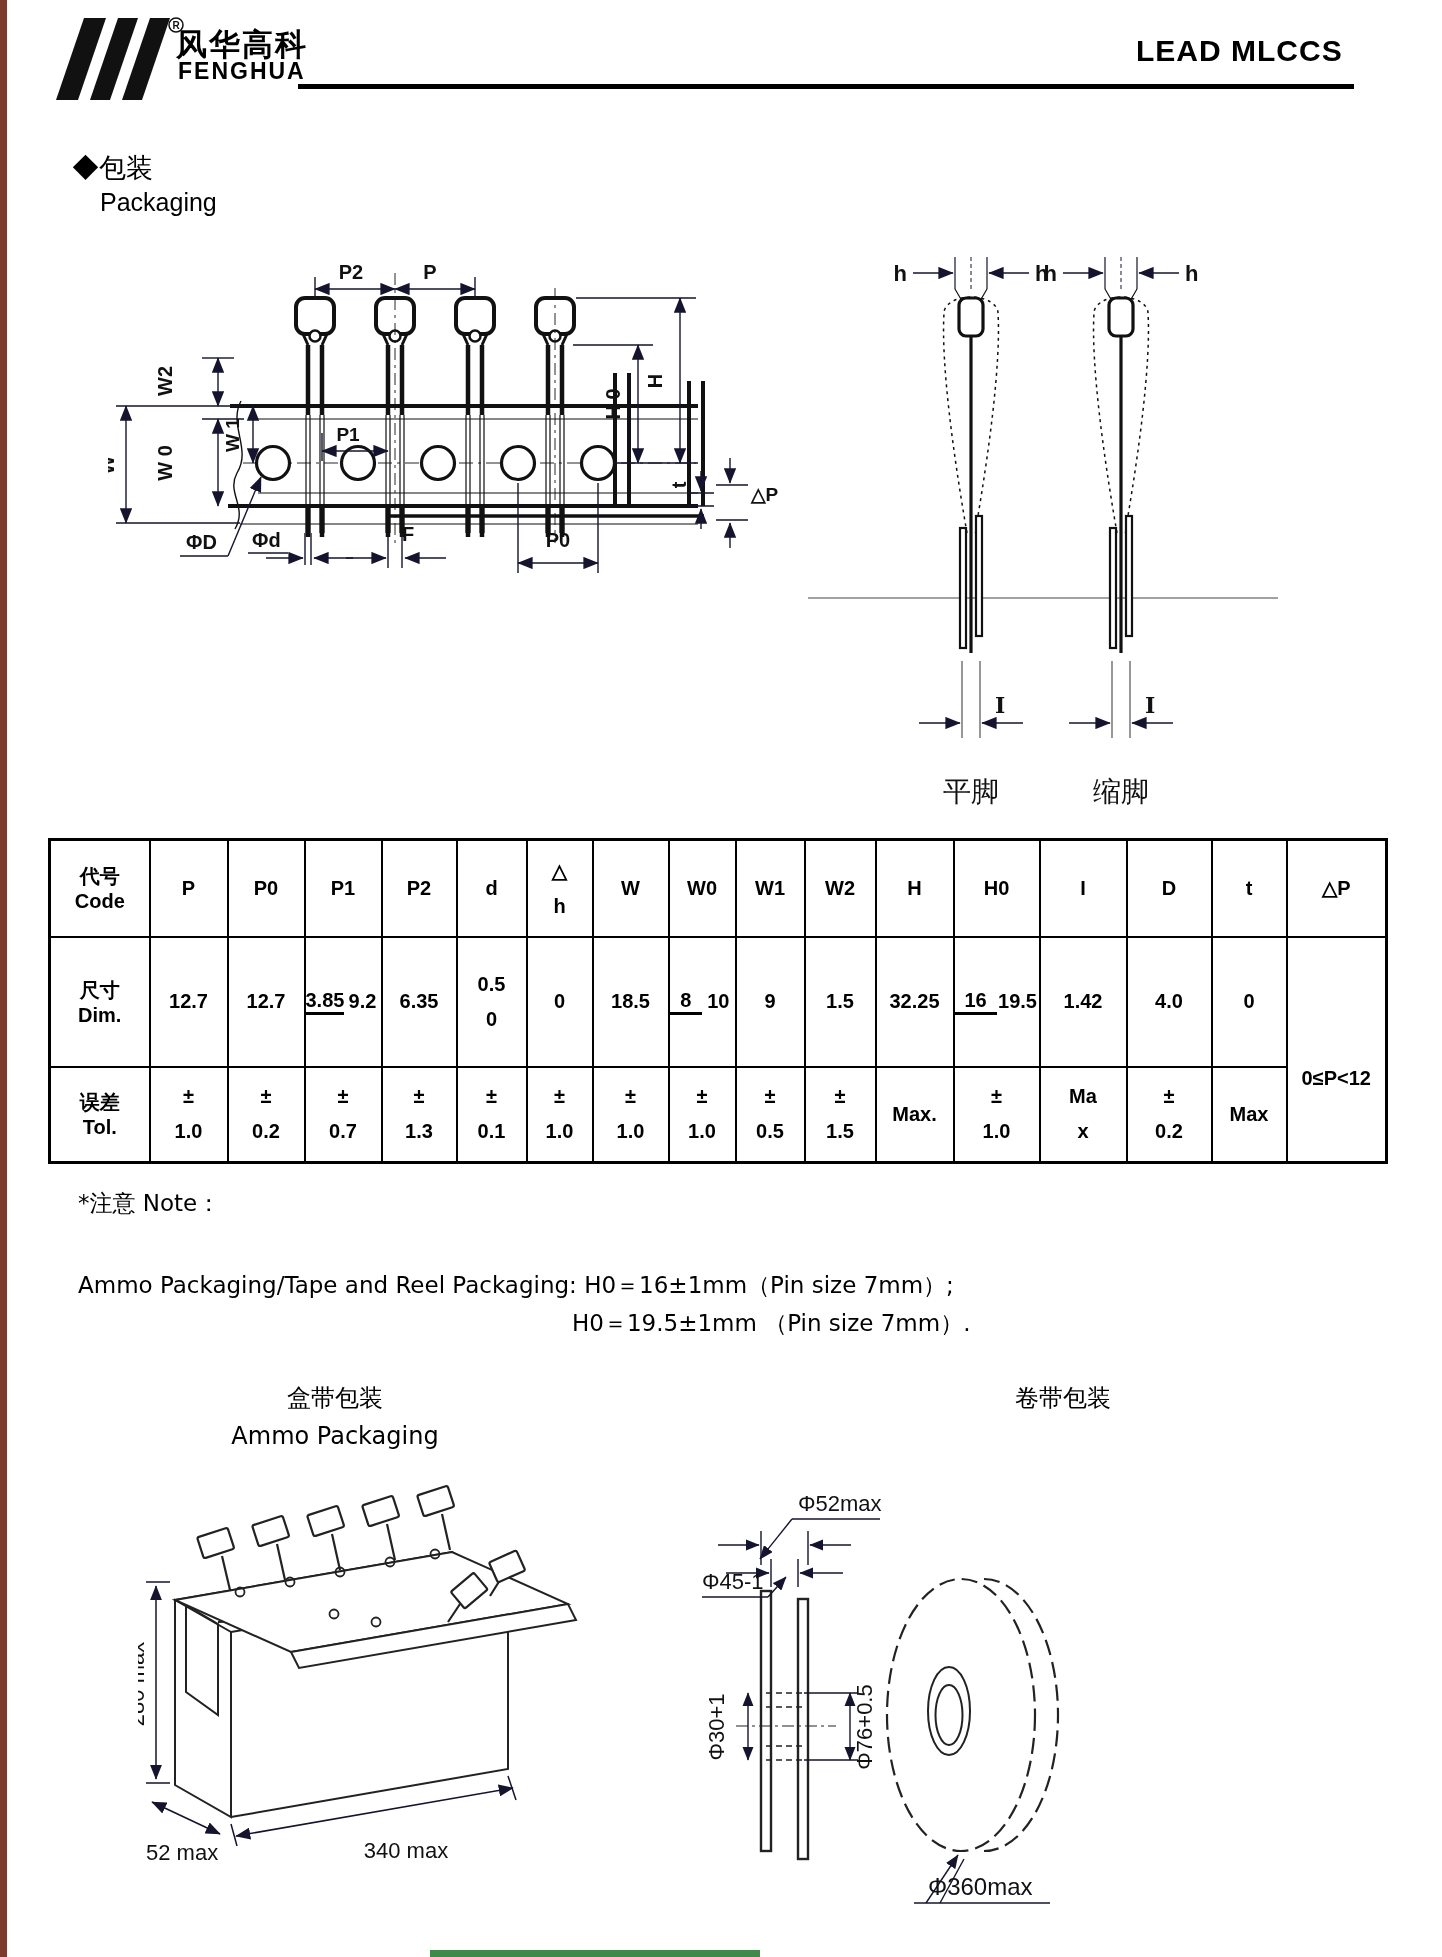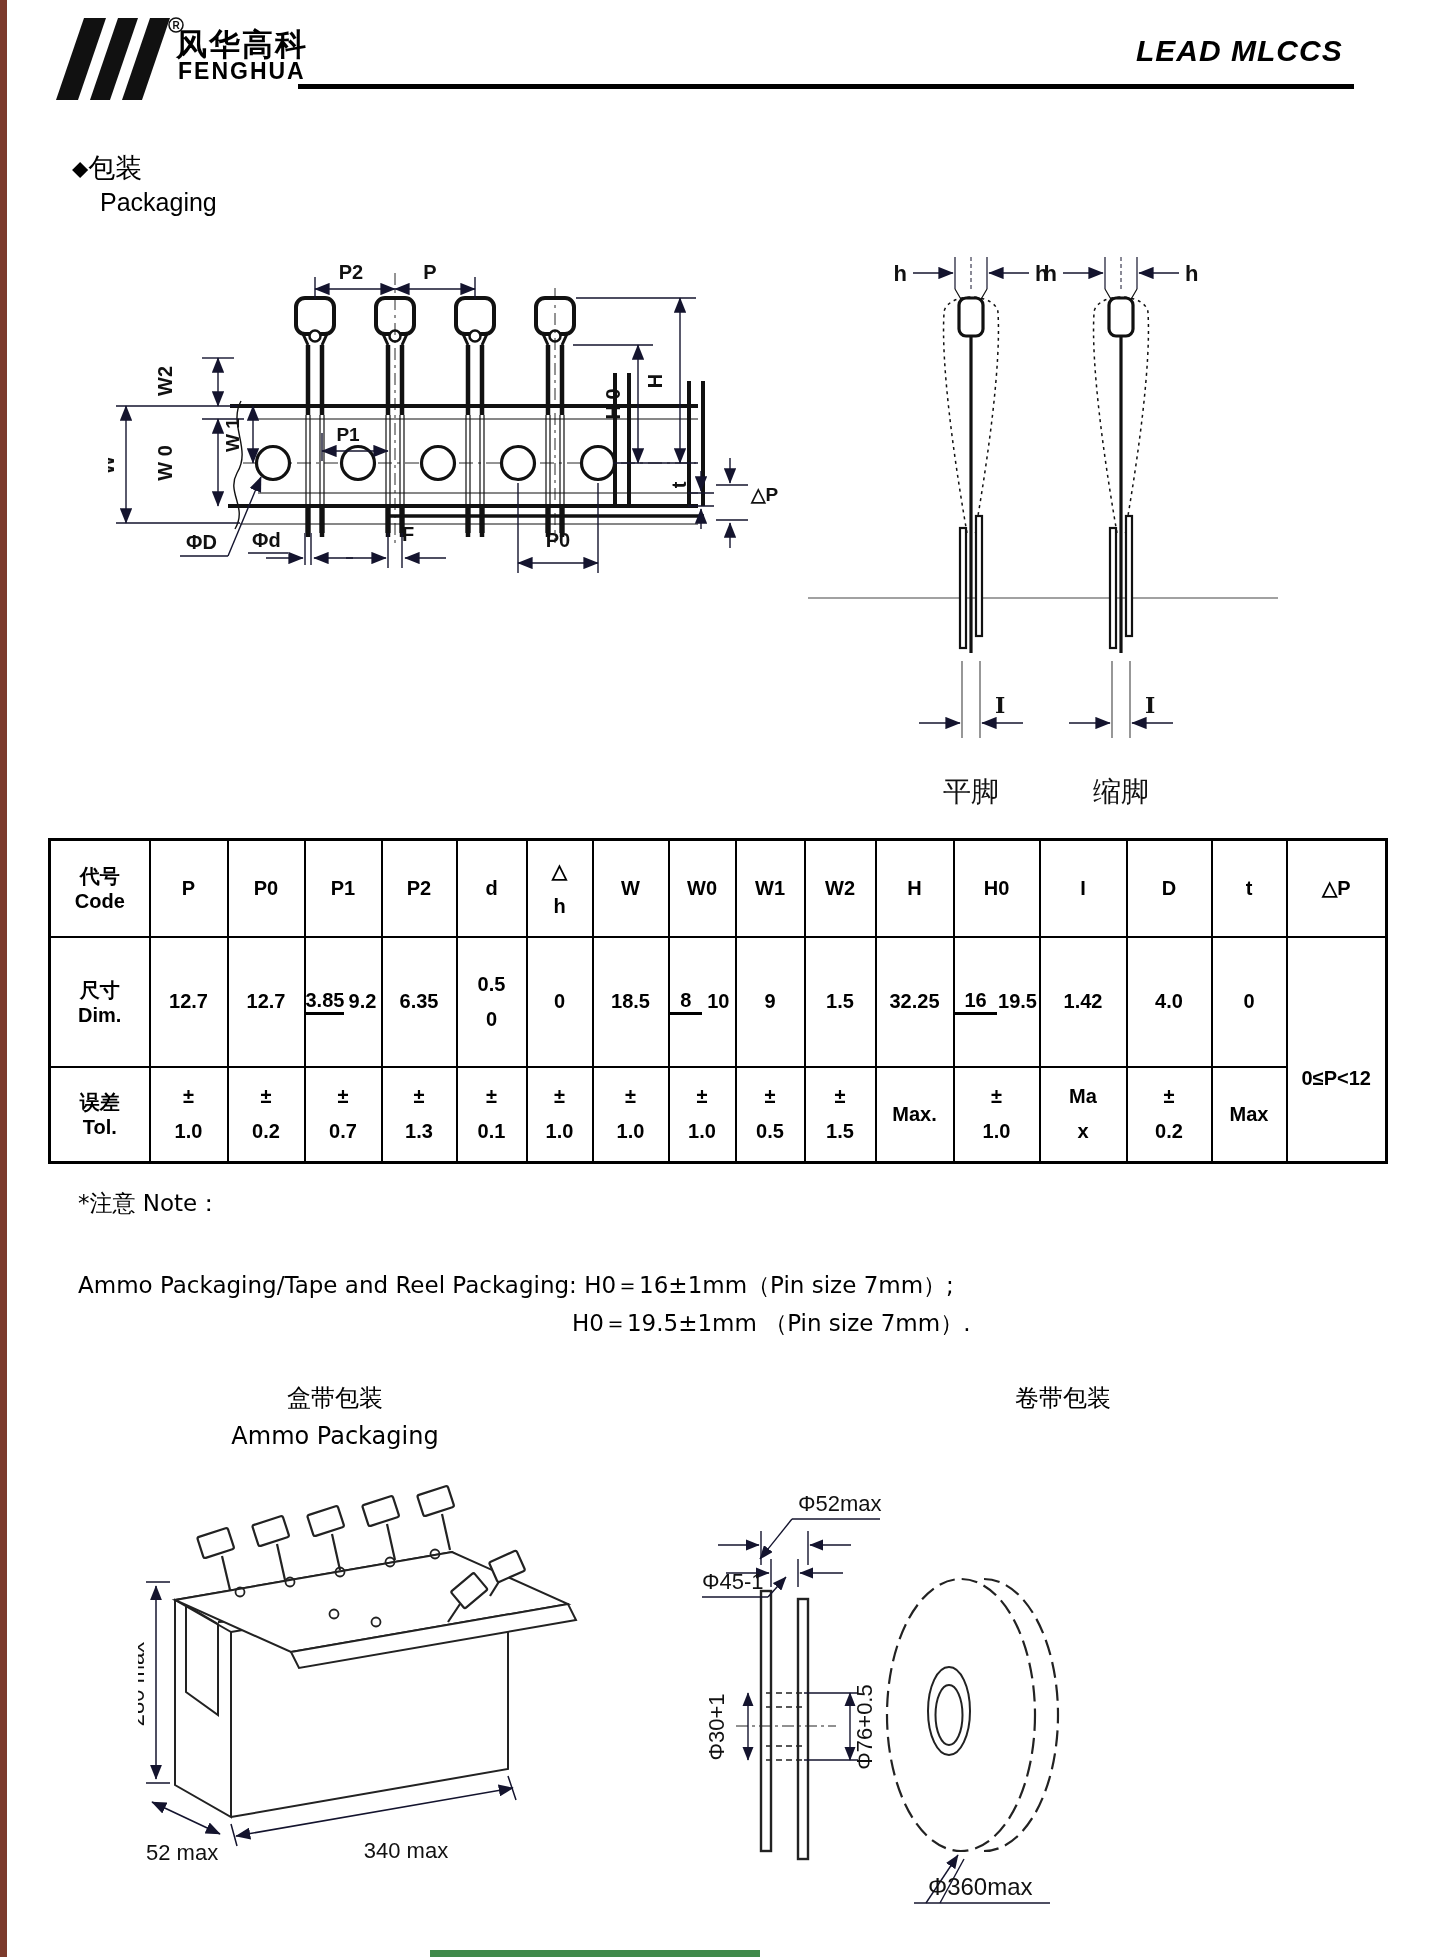--- a/index.html
+++ b/index.html
@@ -2,24 +2,24 @@
 <html><head>
 <meta charset="utf-8">
 <style>
   html,body{margin:0;padding:0;background:#e8e8e8;}
   .page{position:relative;width:1442px;height:1957px;background:#ffffff;
         font-family:"Liberation Sans",sans-serif;color:#000;overflow:hidden;margin:0 auto;}
   .abs{position:absolute;}
   
   .brand-cn{font-size:31px;font-weight:bold;letter-spacing:2px;font-family:"DejaVu Sans","Liberation Sans",sans-serif;}
   .brand-en{font-size:23px;font-weight:bold;letter-spacing:2px;}
-  .doc-title{font-size:30px;font-weight:bold;letter-spacing:1px;font-style:italic;}
+  .doc-title{font-size:30px;font-weight:bold;letter-spacing:1px;}
   .rule{background:#000;height:5px;}
   
-  .sec-cn{font-size:27px;font-family:Liberation Mono, monospace;}
+  .sec-cn{font-size:27px;font-family:Liberation Sans, sans-serif;}
   .sec-en{font-size:25px;}
   
   table.spec{border-collapse:collapse;table-layout:fixed;width:1337px;border:3px solid #000;}
   table.spec td{border:2px solid #000;text-align:center;vertical-align:middle;
                 font-weight:bold;font-size:20px;padding:0;overflow:hidden;}
   tr.rh{height:97px;} tr.rd{height:130px;} tr.rt{height:96px;}
   .two{display:flex;flex-direction:column;align-items:center;justify-content:center;height:100%;}
   .two.g{gap:12px;}
   .split{display:flex;flex-direction:row;height:100%;}
   .split .sa{flex:1;display:flex;align-items:center;justify-content:center;border-bottom:3px solid #000;}

